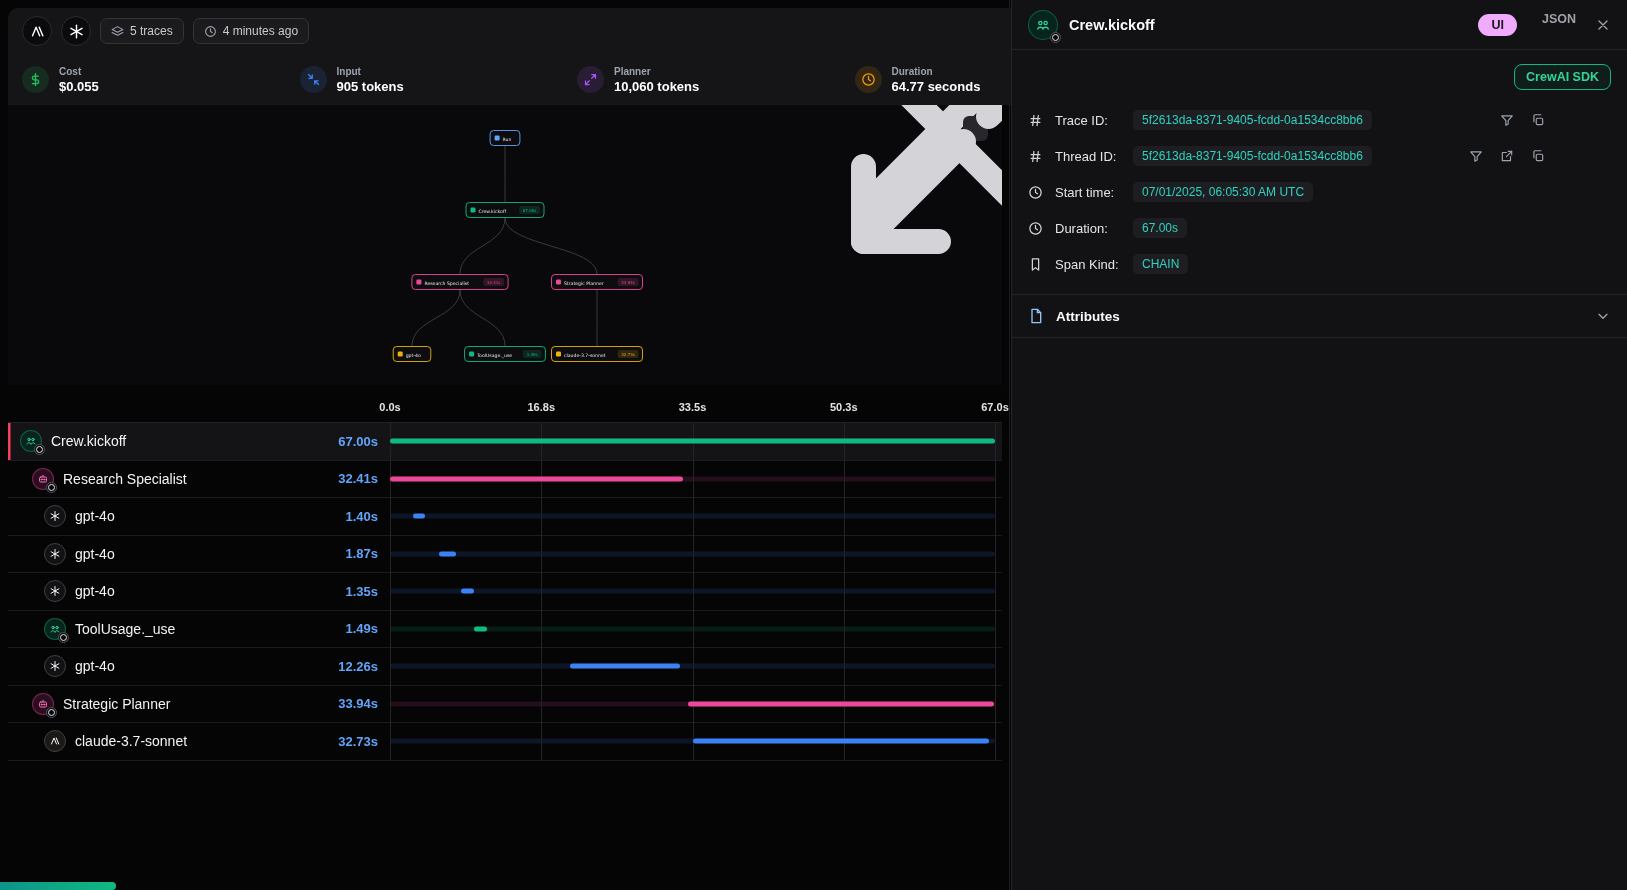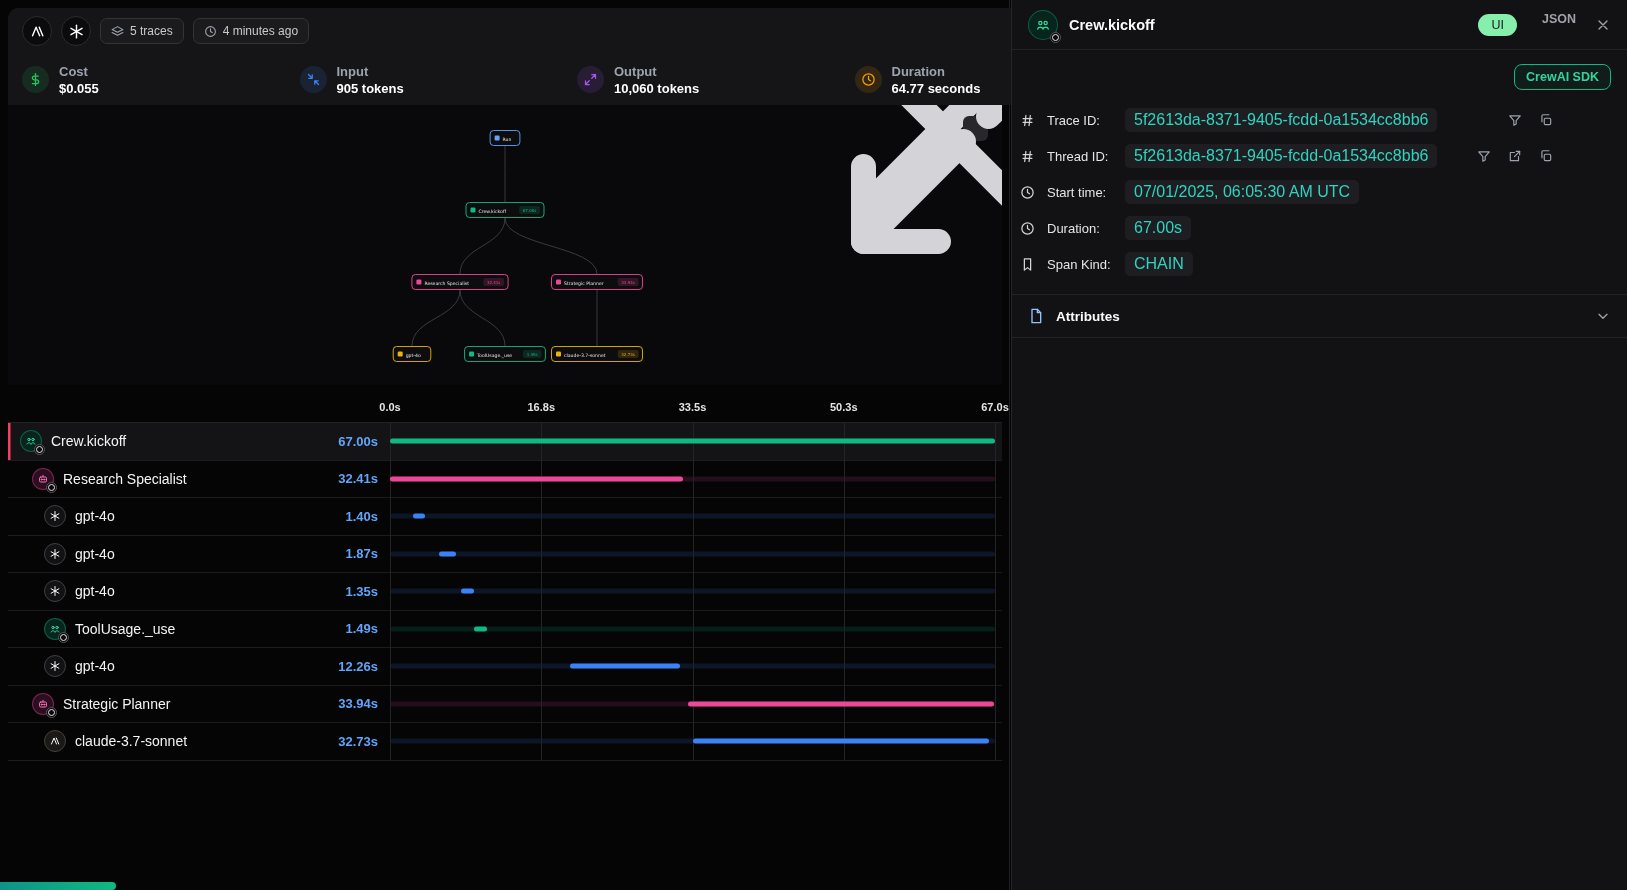--- a/index.html
+++ b/index.html
@@ -20,21 +20,21 @@
   .sp{flex:1}
   .trend-btn{width:26px;height:26px;border-radius:7px;border:none;cursor:pointer;background:linear-gradient(135deg,#7c5cf0,#3b6ae6);display:flex;align-items:center;justify-content:center;color:#e0e7ff}
   .trend-btn .icon{width:15px;height:15px}
   .short-id{font-size:12.5px;color:#b6b6bc}
   .copy-sm{width:14px;height:14px;color:#a1a1aa;cursor:pointer}
 
   .stats{display:flex;align-items:center;height:51px;padding:0 14px}
   .stats-inner{flex:1;display:flex;align-items:center}
   .stat{flex:1;display:flex;align-items:center;gap:10px}
   .stat-ic{width:27px;height:27px;border-radius:50%;padding:6px}
-  .stat-label{font-size:13px;font-weight:600;color:#9ca3af}
+  .stat-label{font-size:10px;font-weight:600;color:#9ca3af}
   .stat-value{font-size:13px;font-weight:700;color:#fff;margin-top:2px}
   .collapse-btn{width:20px;height:20px;color:#a1a1aa;background:none;border:none;cursor:pointer}
 
   
   .graph-panel{position:absolute;left:8px;top:105px;width:994px;height:280px;background:#09090b;overflow:hidden}
   .graph-controls{position:absolute;top:11px;right:14px;display:flex;gap:8px}
   .gbtn{width:25px;height:25px;border-radius:6px;border:none;cursor:pointer;display:flex;align-items:center;justify-content:center;color:#d4d4d8;padding:6px}
   .gbtn.close{background:#46464d}
   .gbtn.expand{background:#27272c}
 
@@ -63,30 +63,30 @@
   .ic-anthropic{background:#1b1917;border:1px solid #45403a;color:#fafaf9}
   .sub-badge{position:absolute;right:-4px;bottom:-4px;width:11px;height:11px;border-radius:50%;background:#09090b;border:1px solid #55555c;display:flex;align-items:center;justify-content:center}
   .sub-badge::after{content:"";width:5px;height:5px;border-radius:50%;border:1px solid #e4e4e7}
 
   .bottom-strip{position:absolute;left:0;bottom:0;width:116px;height:8px;background:linear-gradient(90deg,#0d9488,#10b981);border-radius:0 4px 4px 0}
 
   
   .sidebar{position:absolute;left:1011px;top:0;width:616px;height:890px;background:#121214;border-left:1px solid #26262a}
   .sb-header{display:flex;align-items:center;gap:11px;height:50px;padding:0 16px;border-bottom:1px solid #232327}
   .sb-title{font-size:14.5px;font-weight:700;color:#fafafa}
-  .tab-ui{margin-left:auto;background:#86efac;color:#18181b;font-size:12.5px;font-weight:400;padding:4px 13px;border-radius:999px;border:none;cursor:pointer}
+  .tab-ui{margin-left:auto;background:#f0abfc;color:#18181b;font-size:12.5px;font-weight:700;padding:4px 13px;border-radius:999px;border:none;cursor:pointer}
   .tab-json{background:none;border:none;color:#a1a1aa;font-size:12.5px;font-weight:600;margin:0 8px 12px 14px;cursor:pointer}
   .sb-close{width:16px;height:16px;color:#a1a1aa;background:none;border:none;cursor:pointer;padding:0}
   .sdk-row{display:flex;justify-content:flex-end;padding:14px 16px 10px}
   .sdk-badge{border:1px solid #10b981;color:#34d399;background:rgba(16,185,129,.07);font-size:12.5px;font-weight:700;padding:5px 11px;border-radius:8px}
-  .sb-fields{padding:2px 8px 6px}
+  .sb-fields{padding:2px 16px 6px}
   .sb-field{display:flex;align-items:center;min-height:36px}
   .f-icon{width:15px;height:15px;color:#d4d4d8;margin-right:12px}
   .f-label{font-size:13px;color:#e4e4e7;width:78px;flex:none}
-  .f-chip{background:#1e1e22;border-radius:5px;padding:3px 9px;font-size:16px;color:#2dd4bf;white-space:nowrap}
+  .f-chip{background:#1e1e22;border-radius:5px;padding:3px 9px;font-size:12px;color:#2dd4bf;white-space:nowrap}
   .f-actions{margin-left:auto;margin-right:66px;display:flex;gap:17px;color:#9ca3af}
   .f-actions .icon{width:14px;height:14px;cursor:pointer}
   .attr-row{display:flex;align-items:center;gap:12px;margin-top:6px;padding:13px 16px;border-top:1px solid #232327;border-bottom:1px solid #232327;cursor:pointer}
   .attr-icon{width:16px;height:16px;color:#93c5fd}
   .attr-label{font-size:13.5px;font-weight:700;color:#fafafa}
   .attr-chevron{margin-left:auto;width:16px;height:16px;color:#a1a1aa}
 </style>
 </head>
 <body>
 
@@ -175,21 +175,21 @@
               </div>
             </div>
             <div class="stat">
               <span class="icon stat-ic" style="background: rgba(168, 85, 247, 0.133); color: rgb(168, 85, 247);">
                 <svg viewBox="0 0 24 24">
                   <path d="M14 4h6v6M20 4l-6 6"></path>
                   <path d="M10 20H4v-6M4 20l6-6"></path>
                 </svg>
               </span>
               <div>
-                <div class="stat-label">Output</div>
+                <div class="stat-label">Planner</div>
                 <div class="stat-value">10,060 tokens</div>
               </div>
             </div>
             <div class="stat">
               <span class="icon stat-ic" style="background: rgba(245, 158, 11, 0.133); color: rgb(245, 158, 11);">
                 <svg viewBox="0 0 24 24">
                   <circle cx="12" cy="12" r="9"></circle>
                   <path d="M12 7v5l3.2 2"></path>
                 </svg>
               </span>

